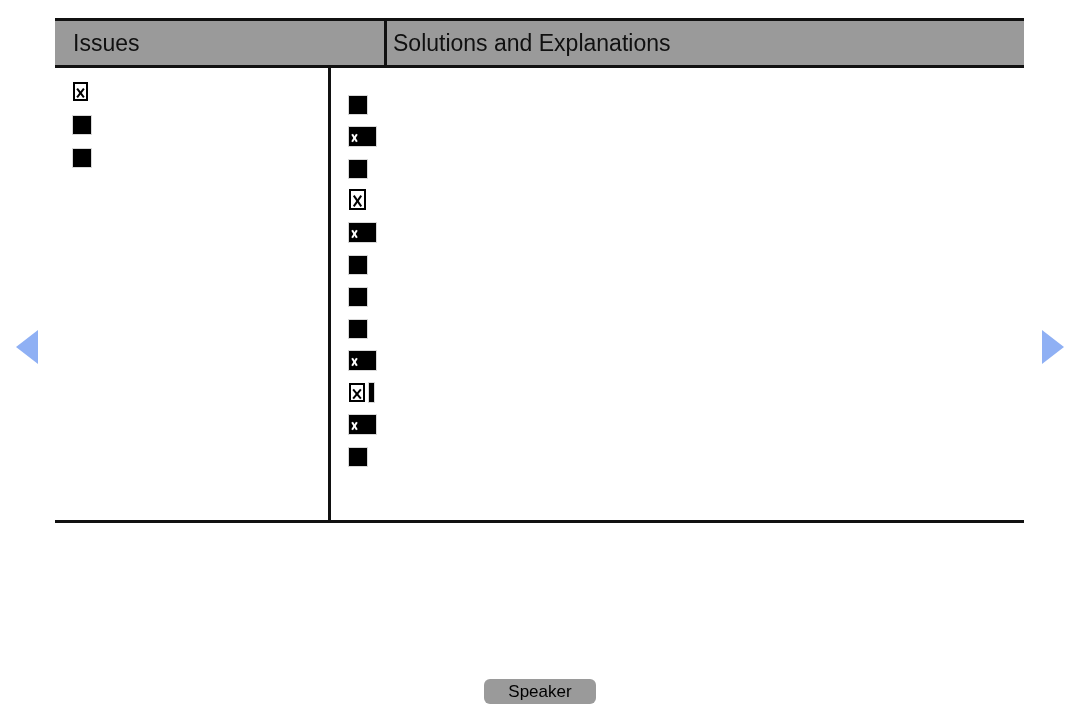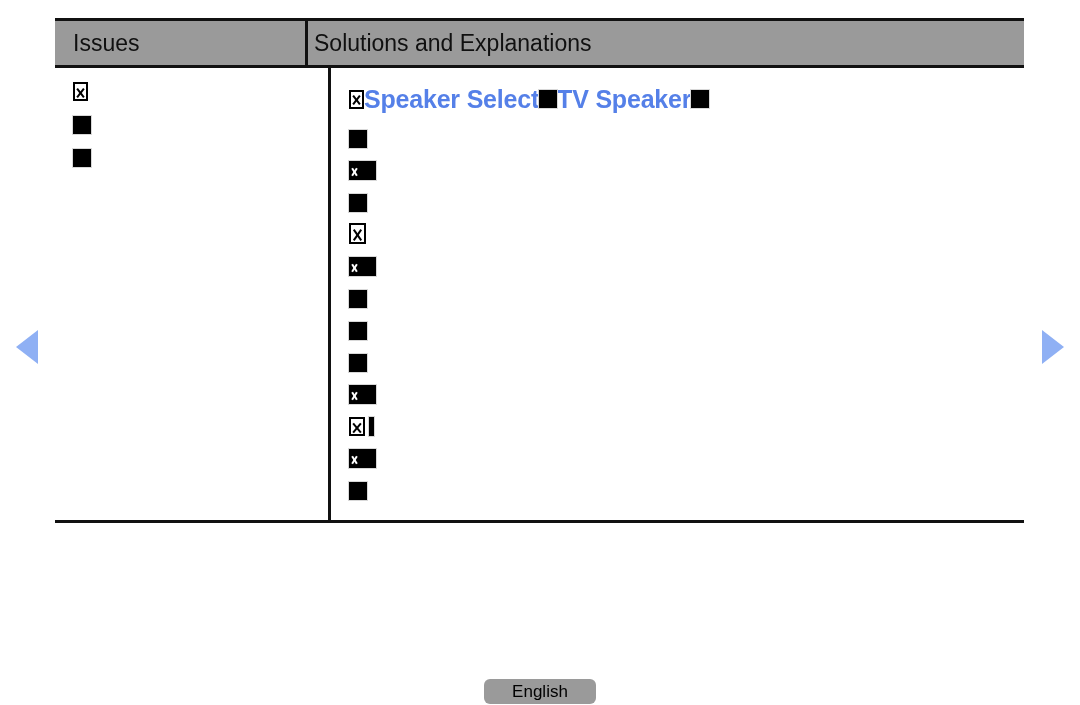--- a/index.html
+++ b/index.html
@@ -49,21 +49,21 @@
     height: 44px;
   }
   .th {
     display: flex;
     align-items: center;
     font-size: 23px;
     color: #101010;
     font-weight: 400;
   }
   .th-issues {
-    width: 253px;
+    width: 332px;
     padding-left: 18px;
     box-sizing: border-box;
     border-right: 3px solid #111111;
   }
   .th-solutions {
     flex: 1;
     padding-left: 6px;
     box-sizing: border-box;
   }
 
@@ -251,27 +251,20 @@
       <div class="issue-row">
         <span class="tofu solid"></span>
       </div>
       <div class="issue-row">
         <span class="tofu solid"></span>
       </div>
     </div>
 
     <div class="td-solutions">
 
-      <div class="lead-line">
-        <span class="tofu hollow"></span>
-        <span class="menu-path">Speaker Select</span>
-        <span class="tofu solid"></span>
-        <span class="menu-path">TV Speaker</span>
-        <span class="tofu solid"></span>
-      </div>
 
       <div class="glyph-row" style="height:32px">
         <span class="tofu solid"></span>
       </div>
       <div class="glyph-row" style="height:32px">
         <span class="tofu wide wide-x"></span>
       </div>
       <div class="glyph-row" style="height:32px">
         <span class="tofu solid"></span>
       </div>
@@ -301,13 +294,13 @@
         <span class="tofu wide wide-x"></span>
       </div>
       <div class="glyph-row" style="height:32px">
         <span class="tofu solid"></span>
       </div>
 
     </div>
   </div>
 </div>
 
-<div class="lang-button">English</div>
+<div class="lang-button">Speaker</div>
 
 </body></html>

